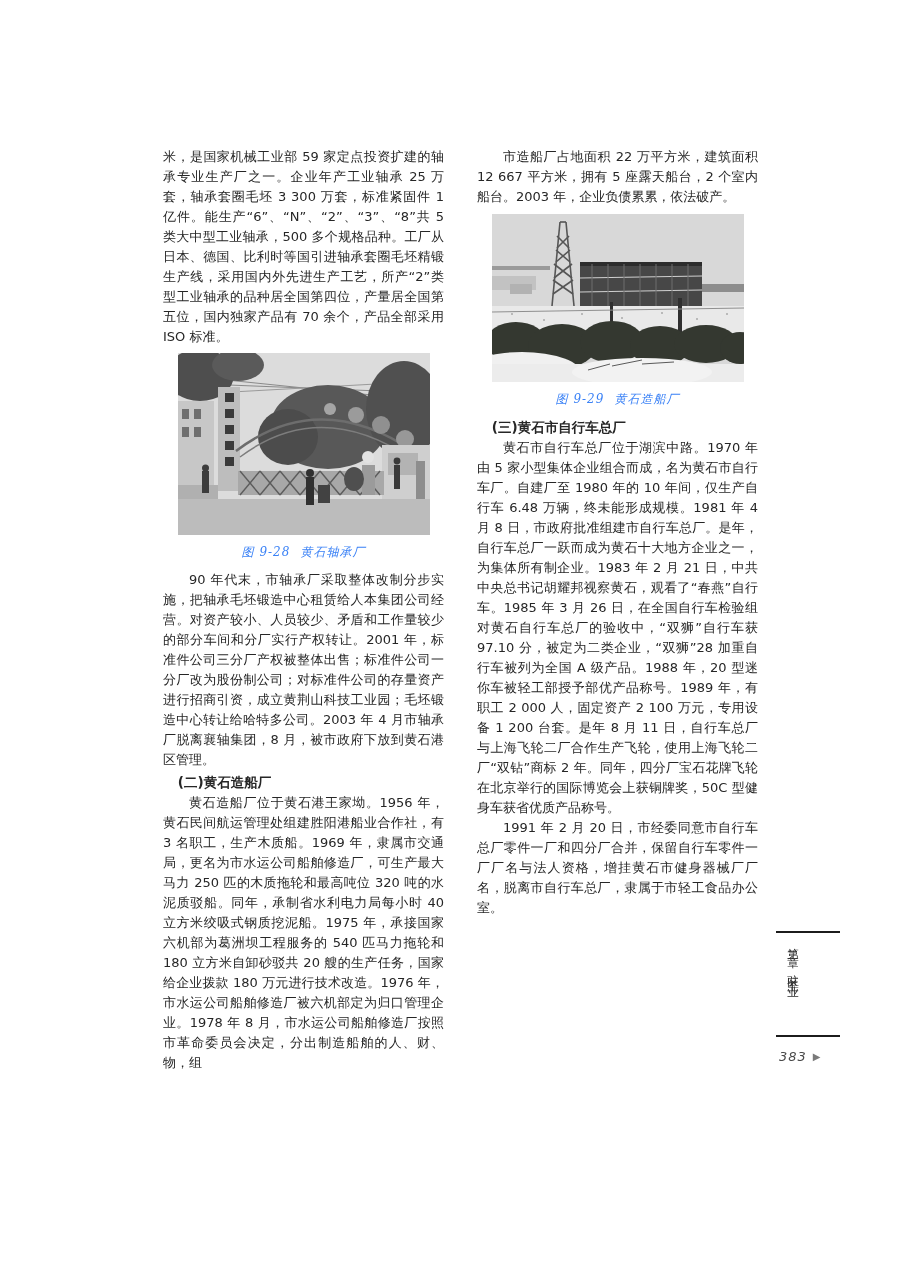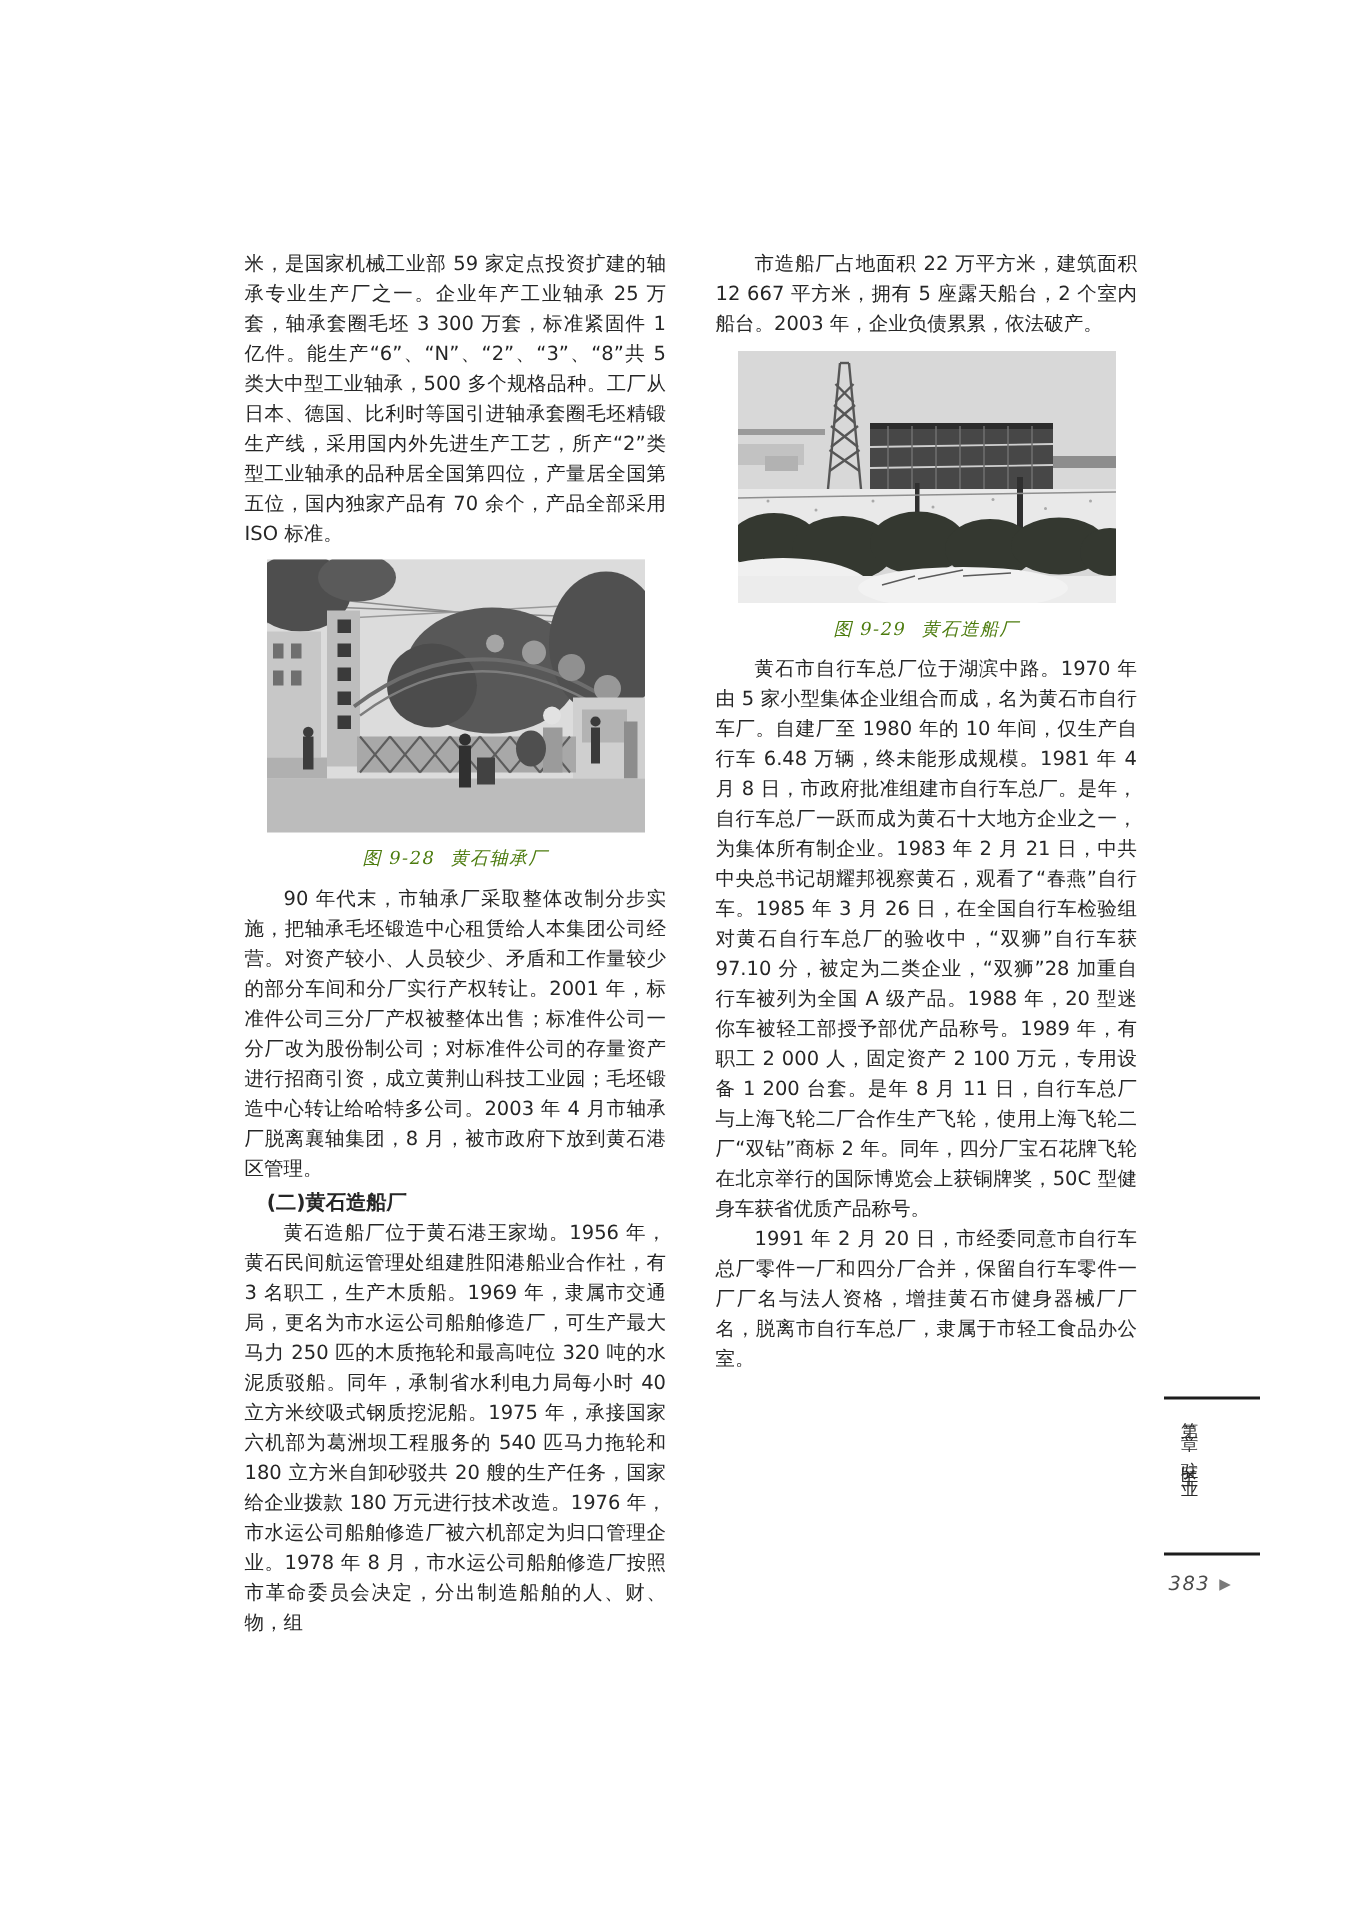--- a/index.html
+++ b/index.html
@@ -8,21 +8,20 @@
     width:900px;height:1270px;
     background:#ffffff;
     font-family:"DejaVu Sans","Liberation Sans",sans-serif;
     color:#262626;
     overflow:hidden;
   }
   .col{
     position:absolute;top:147px;width:281px;
     font-size:13px;line-height:20px;
     text-align:justify;
-    margin-top:20px;
   }
   .col-left{left:163px;}
   .col-right{left:477px;}
   .para{margin:0;text-indent:2em;}
   .para.no-indent{text-indent:0;}
   .section-heading{
     margin:2px 0 0 0;
     padding-left:1.1em;
     font-weight:bold;
     font-size:13.5px;line-height:21px;
@@ -33,21 +32,21 @@
     text-align:center;
   }
   .photo-frame{
     width:252px;display:block;
     background:#dcdcdc;
   }
   .photo-caption{
     margin-top:7px;
     font-family:"DejaVu Serif","Liberation Serif",serif;
     font-style:italic;
-    font-size:12px;color:#4d7c0f;
+    font-size:12px;color:#3b82f6;
     letter-spacing:1px;
   }
   .photo-caption .cap-label{margin-right:10px;}
   .side-tab{
     position:absolute;left:776px;top:931px;width:64px;height:106px;
   }
   .side-tab .rule{
     position:absolute;left:0;width:64px;height:2px;background:#1c1c1c;
   }
   .side-tab .rule-top{top:0;}
@@ -230,20 +229,21 @@
           <line x1="120" y1="152" x2="150" y2="146"></line>
           <line x1="150" y1="150" x2="182" y2="148"></line>
           <line x1="96" y1="156" x2="118" y2="150"></line>
         </g>
       </svg>
       <figcaption class="photo-caption">
         <span class="cap-label">图 9-29</span><span>黄石造船厂</span>
       </figcaption>
     </figure>
 
+    <h3 class="section-heading">(三)黄石市自行车总厂</h3>
     <p class="para">黄石市自行车总厂位于湖滨中路。1970 年由 5 家小型集体企业组合而成，名为黄石市自行车厂。自建厂至 1980 年的 10 年间，仅生产自行车 6.48 万辆，终未能形成规模。1981 年 4 月 8 日，市政府批准组建市自行车总厂。是年，自行车总厂一跃而成为黄石十大地方企业之一，为集体所有制企业。1983 年 2 月 21 日，中共中央总书记胡耀邦视察黄石，观看了“春燕”自行车。1985 年 3 月 26 日，在全国自行车检验组对黄石自行车总厂的验收中，“双狮”自行车获 97.10 分，被定为二类企业，“双狮”28 加重自行车被列为全国 A 级产品。1988 年，20 型迷你车被轻工部授予部优产品称号。1989 年，有职工 2 000 人，固定资产 2 100 万元，专用设备 1 200 台套。是年 8 月 11 日，自行车总厂与上海飞轮二厂合作生产飞轮，使用上海飞轮二厂“双钻”商标 2 年。同年，四分厂宝石花牌飞轮在北京举行的国际博览会上获铜牌奖，50C 型健身车获省优质产品称号。</p>
     <p class="para">1991 年 2 月 20 日，市经委同意市自行车总厂零件一厂和四分厂合并，保留自行车零件一厂厂名与法人资格，增挂黄石市健身器械厂厂名，脱离市自行车总厂，隶属于市轻工食品办公室。</p>
   </div>
 
   <div class="side-tab">
     <div class="rule rule-top"></div>
     <div class="tab-text">
       <span class="tab-chapter">第二章</span><span>驻区工业</span>
     </div>
     <div class="rule rule-bottom"></div>

